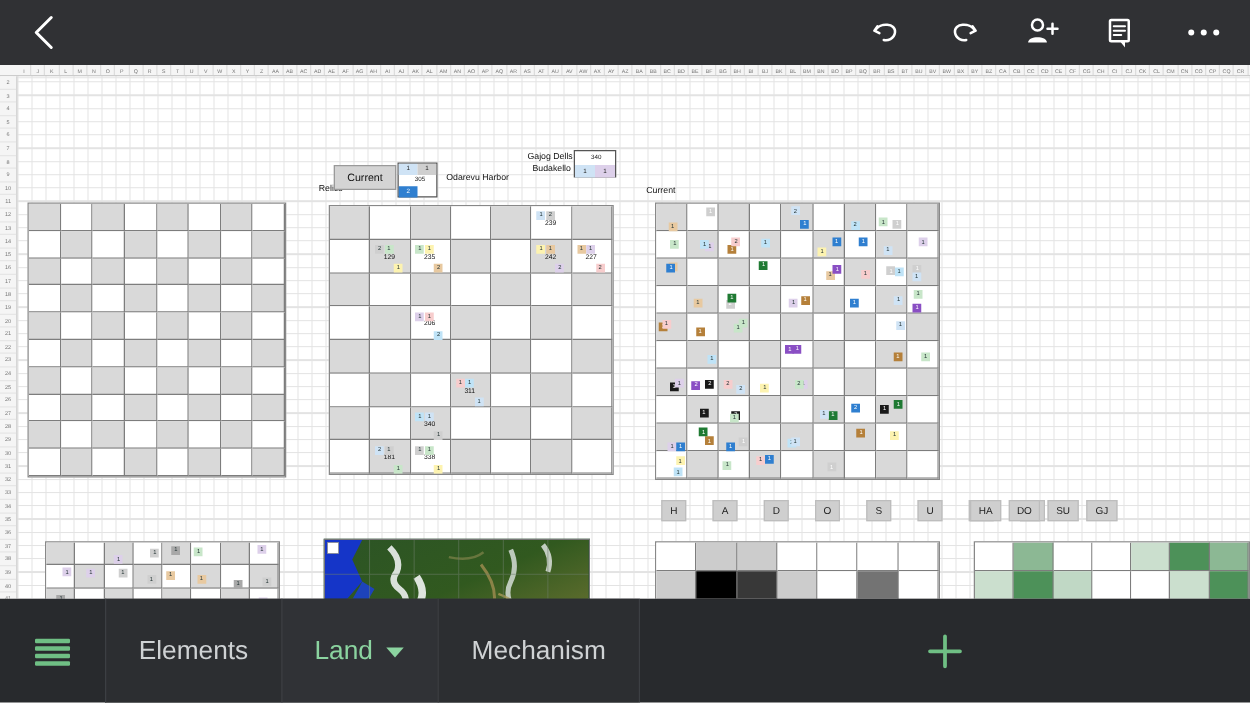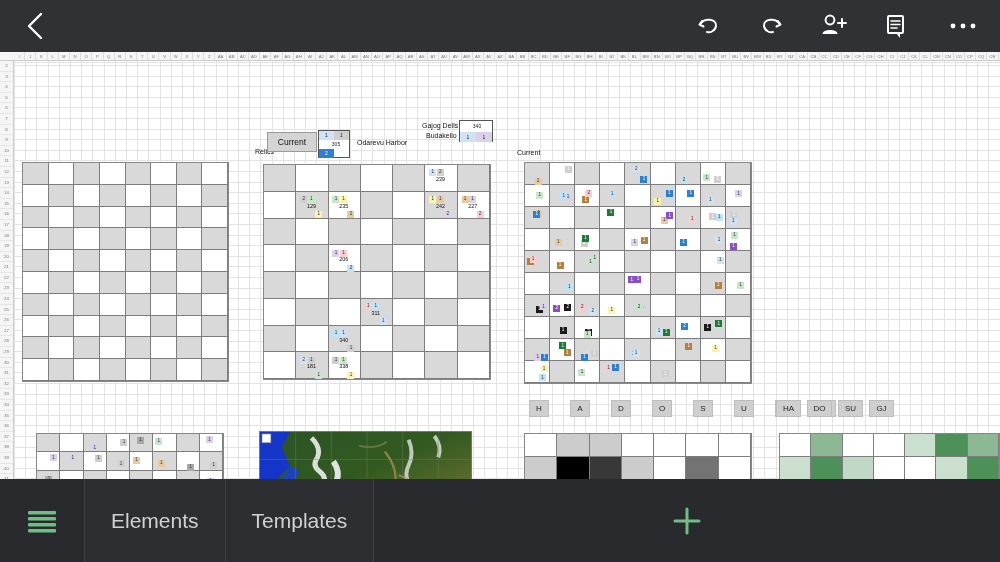--- a/index.html
+++ b/index.html
@@ -777,22 +777,28 @@
       <rect x="4" y="5" width="28" height="3.6" rx="1" fill="#6fbf84"></rect>
       <rect x="4" y="11" width="28" height="3.6" rx="1" fill="#6fbf84"></rect>
       <rect x="4" y="17" width="28" height="3.6" rx="1" fill="#6fbf84"></rect>
       <rect x="4" y="23" width="28" height="3.6" rx="1" fill="#6fbf84"></rect>
     </svg>
   </div>
   <div id="tabs-container" style="display:flex;">
       <div class="tab">
         <span>Elements</span>
       </div>
+      <div class="tab active">
+        <span>Land</span>
+        <span><svg width="16" height="10" viewBox="0 0 16 10">
+            <polygon points="1,1 15,1 8,9" fill="#8bd4a0"></polygon>
+          </svg></span>
+      </div>
       <div class="tab">
-        <span>Templates</span>
+        <span>Mechanism</span>
       </div>
     </div>
   <div id="add-btn">
     <svg width="34" height="34" viewBox="0 0 34 34">
         <path d="M17 5 V29 M5 17 H29" stroke="#6fbf84" stroke-width="3" stroke-linecap="round"></path>
       </svg>
   </div>
 </div>
 
 </body></html>

